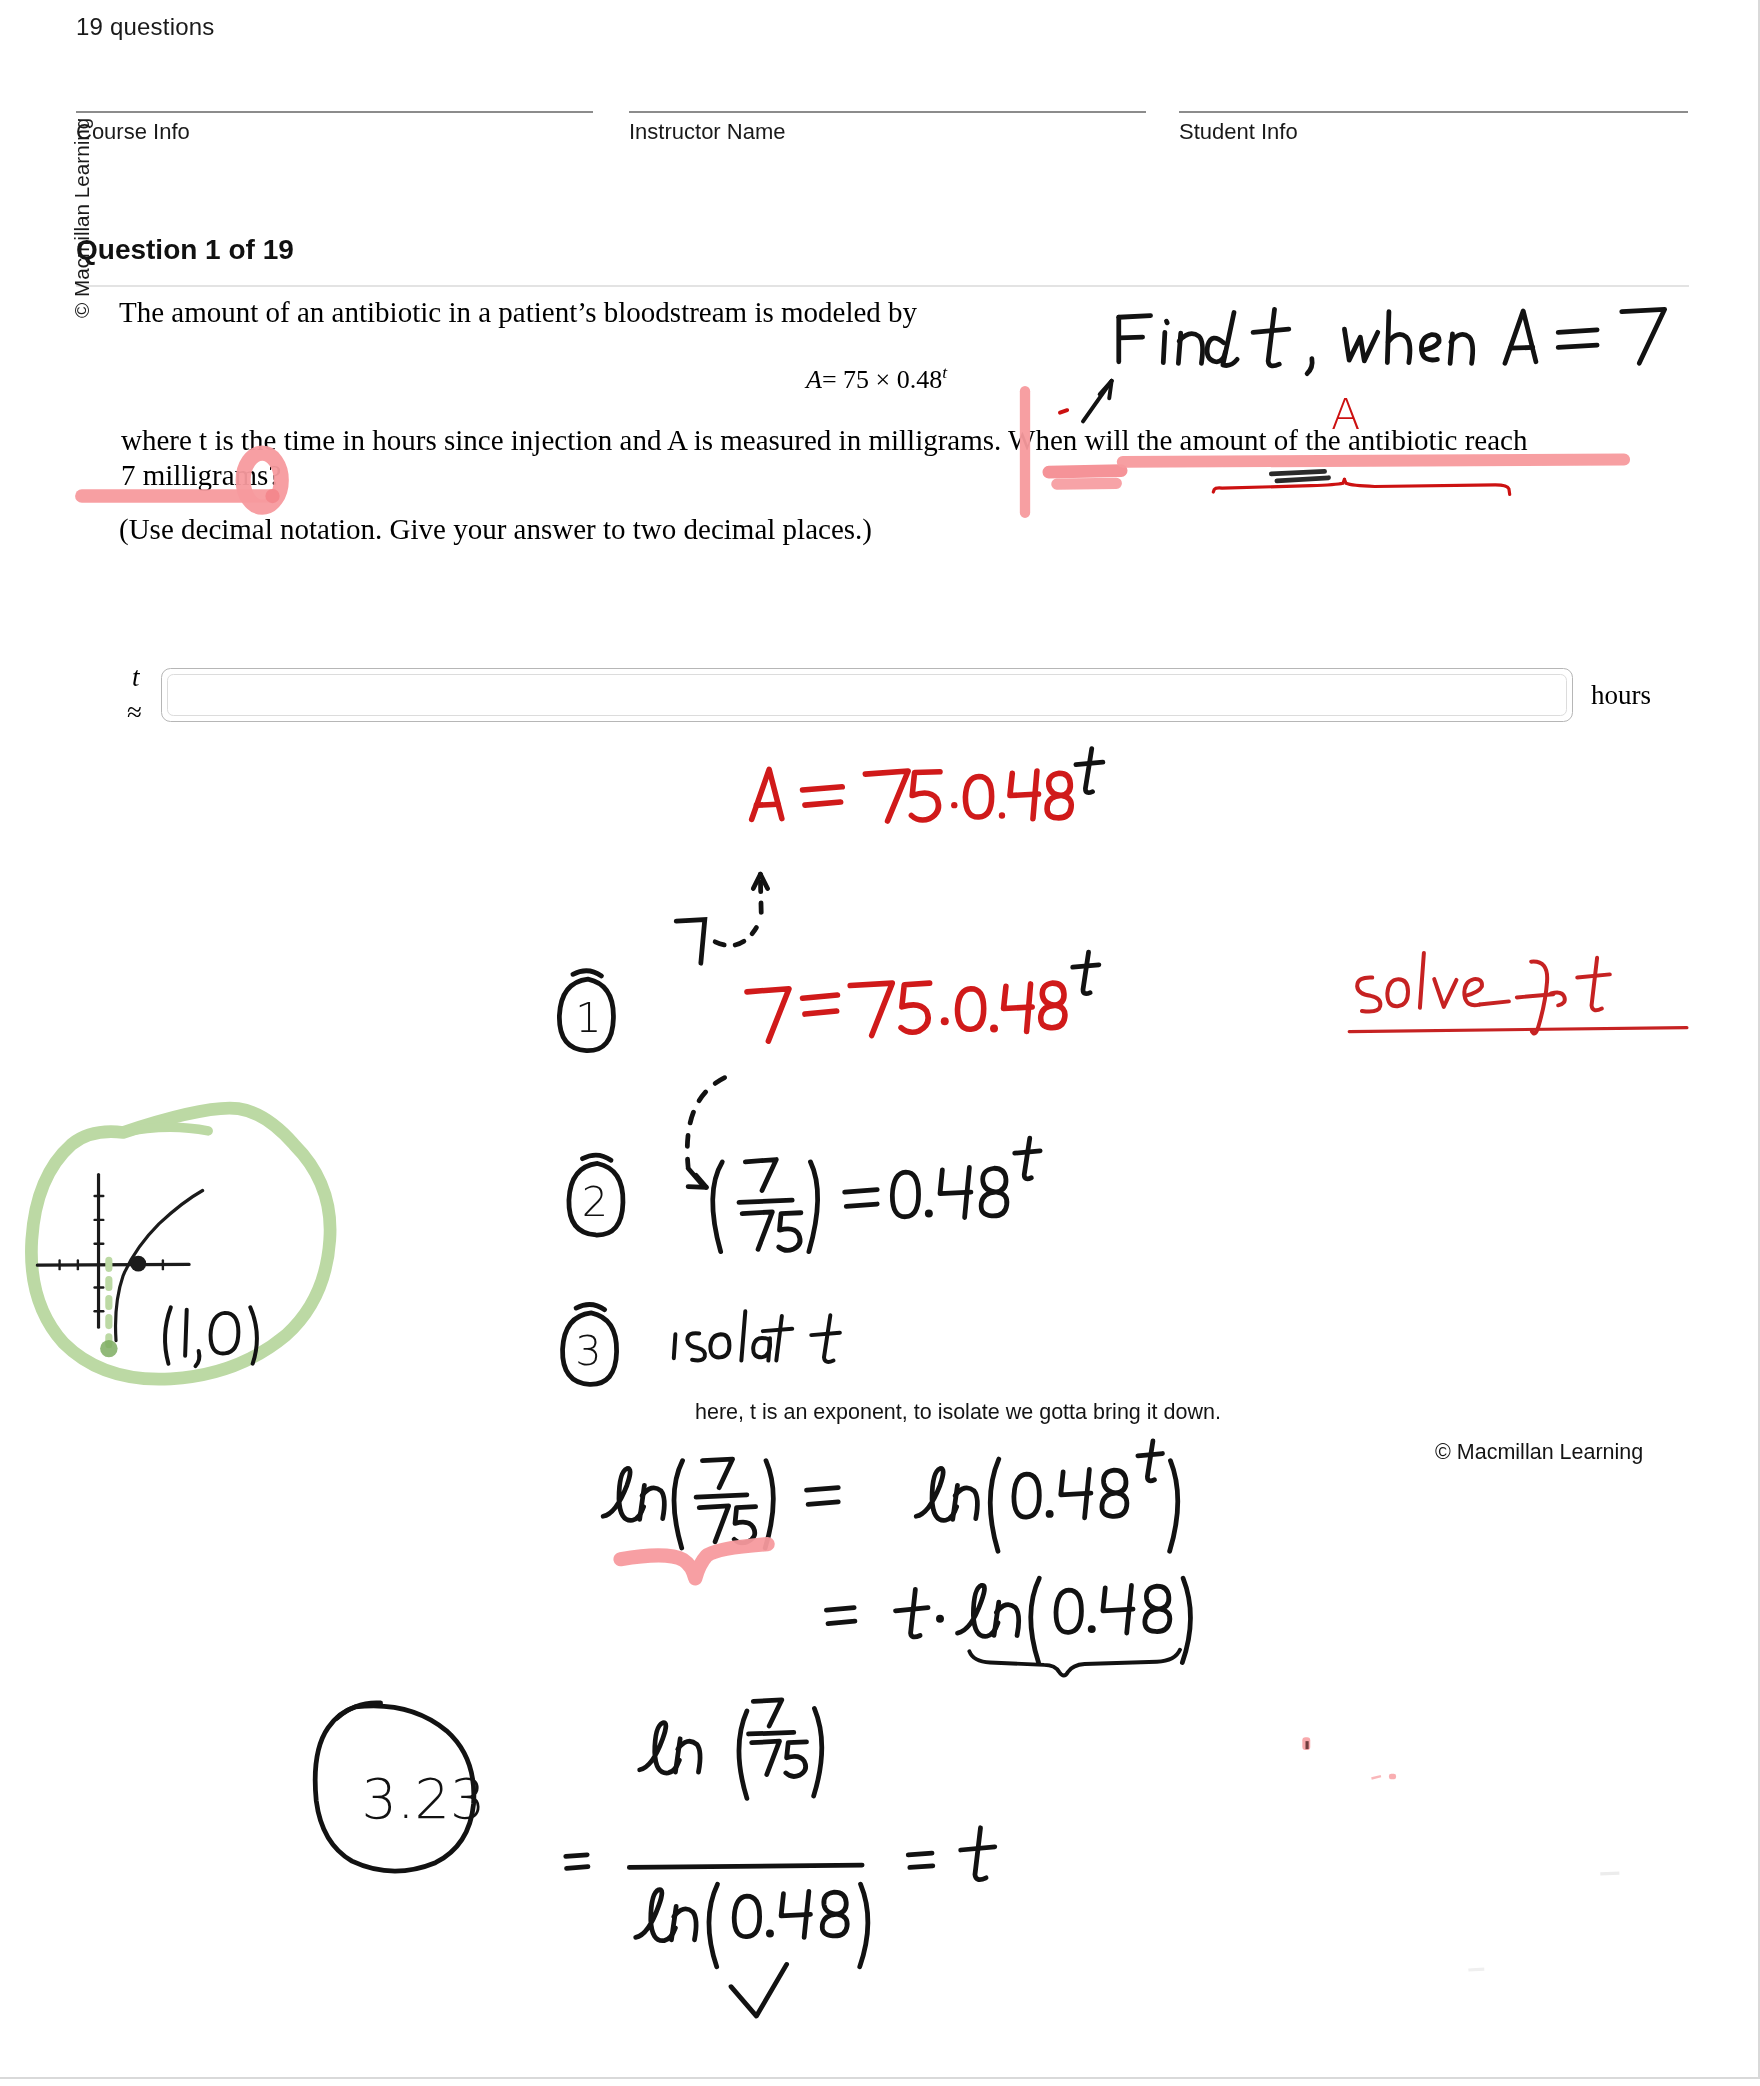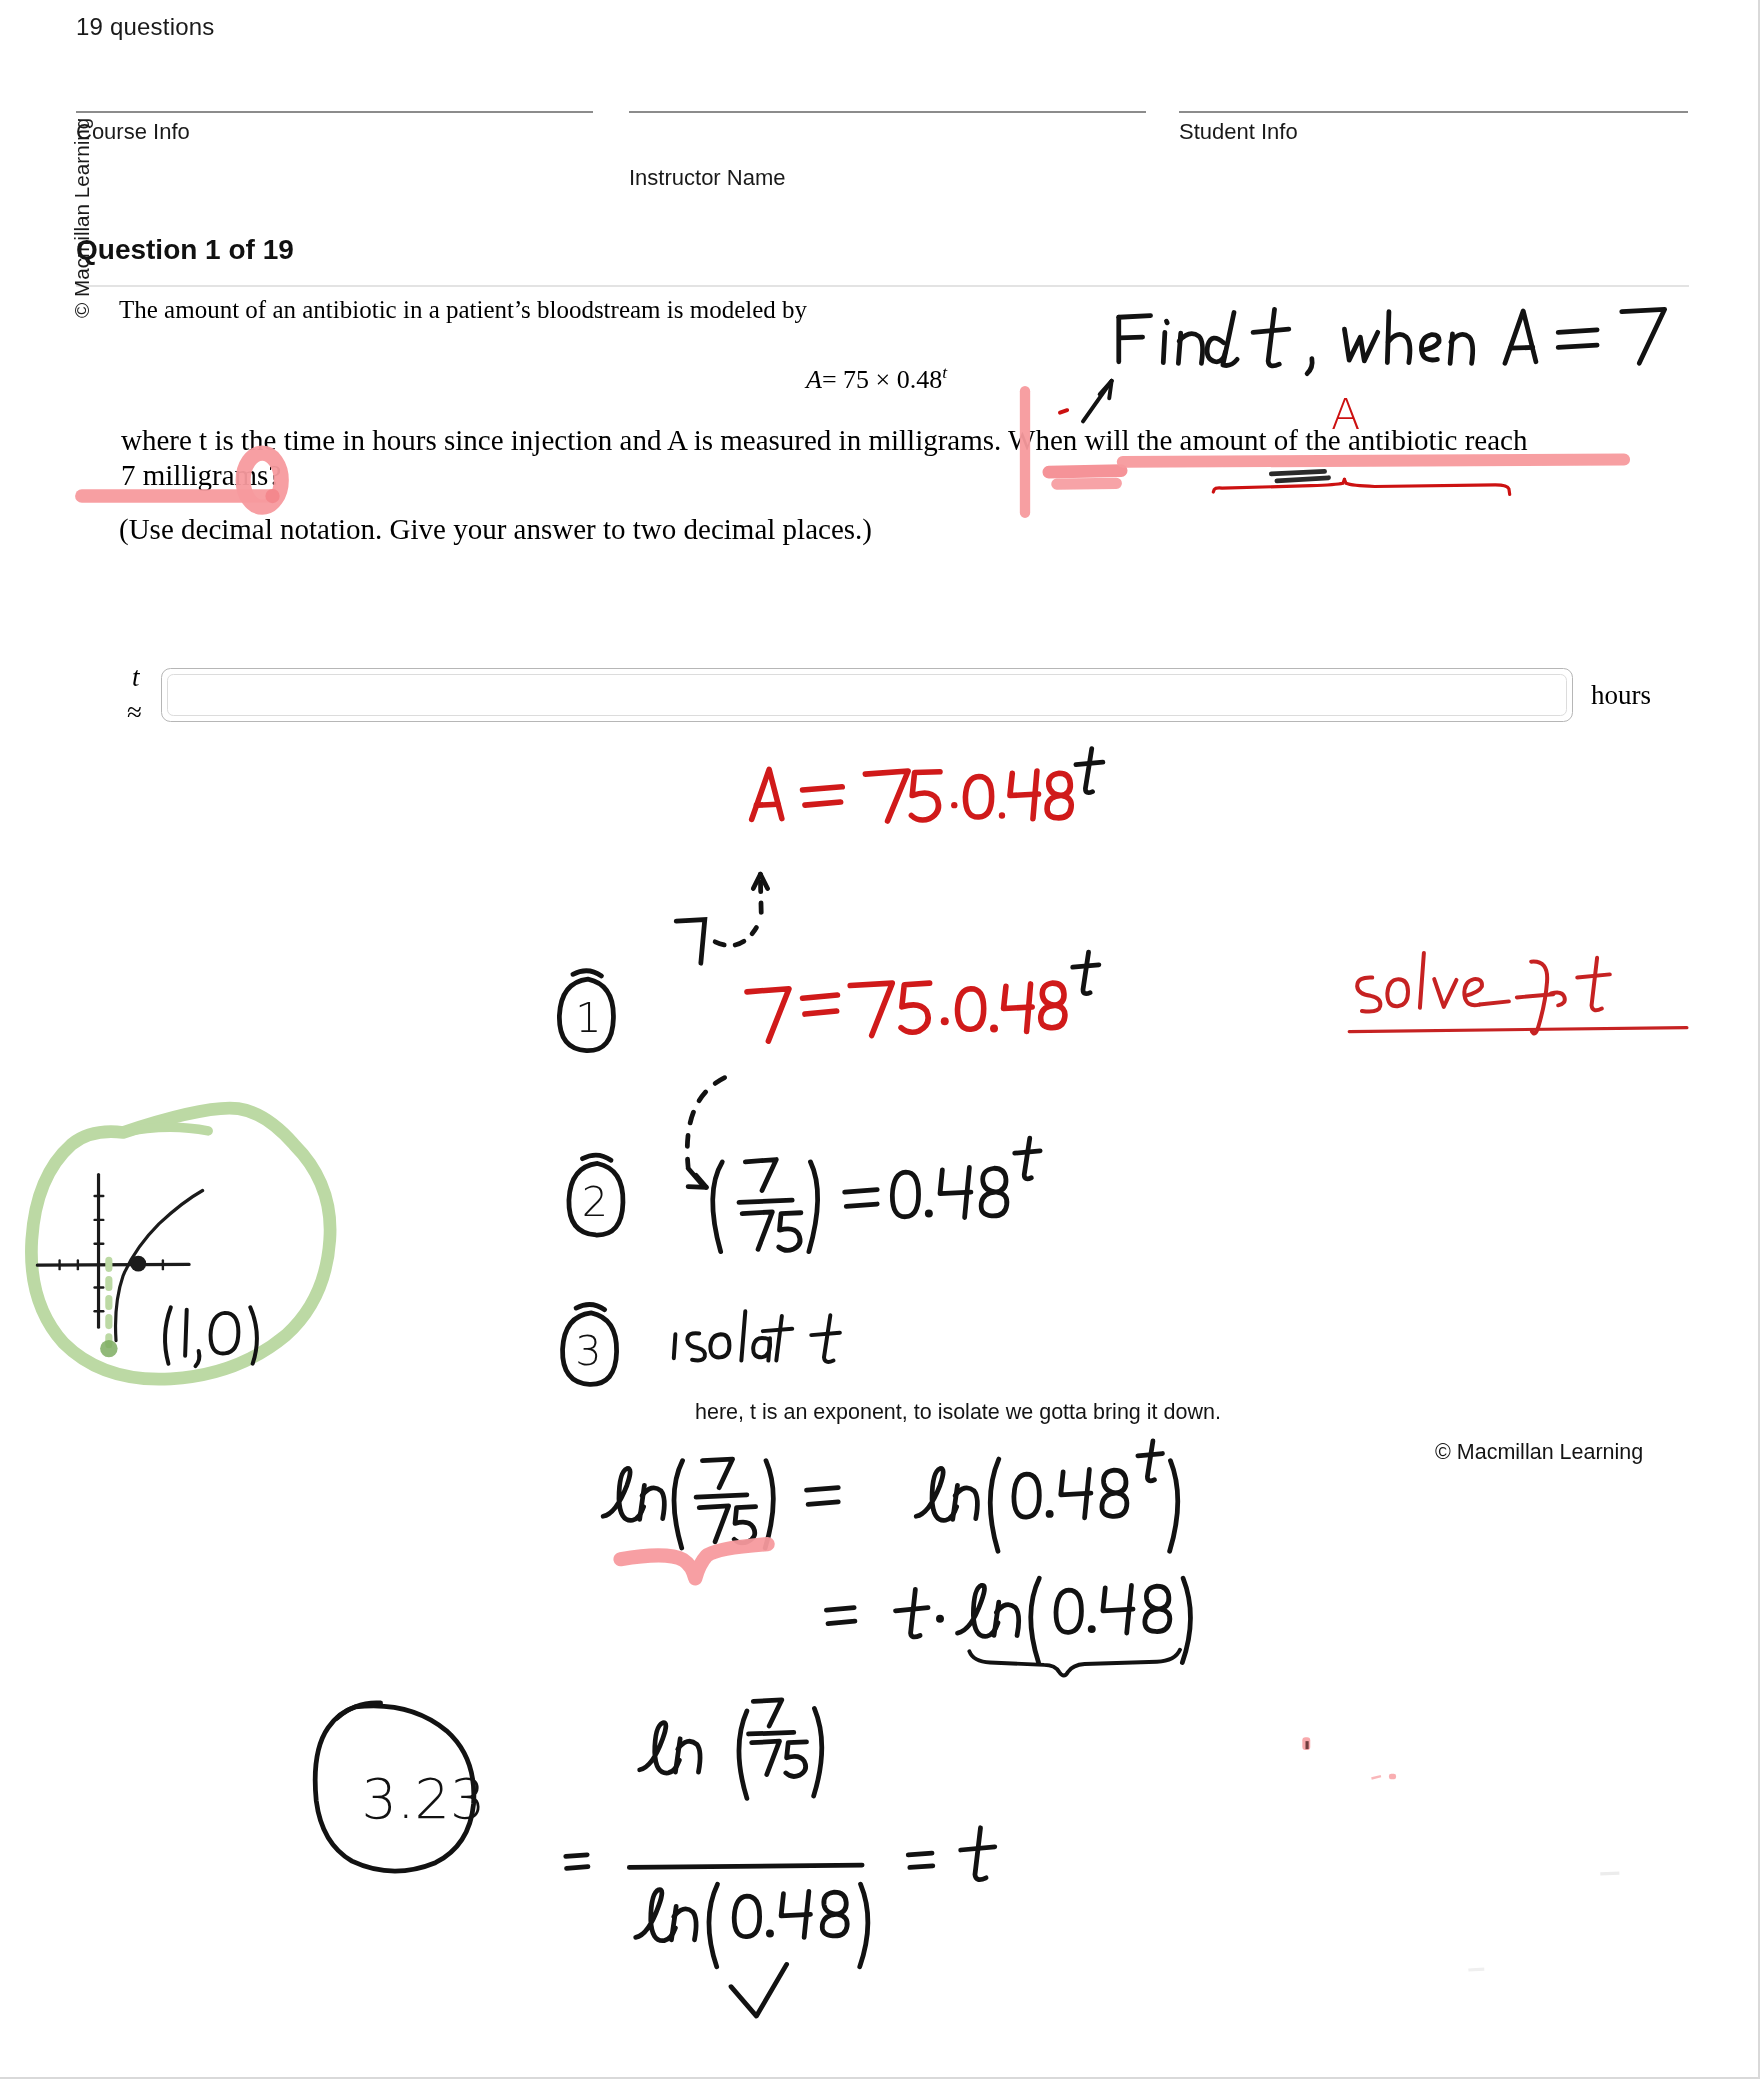--- a/index.html
+++ b/index.html
@@ -37,21 +37,21 @@
   .hdr-label {
     position: absolute;
     top: 119px;
     font-size: 22px;
     color: #1a1a1a;
   }
   #rule-course  { left: 76px;   width: 517px; }
   #rule-instr   { left: 629px;  width: 517px; }
   #rule-student { left: 1179px; width: 509px; }
   #lbl-course   { left: 76px; }
-  #lbl-instr    { left: 629px; margin-top: 46px; }
+  #lbl-instr    { left: 629px; }
   #lbl-student  { left: 1179px; }
 
   .qtitle {
     position: absolute;
     left: 76px;
     top: 234px;
     font-size: 28px;
     font-weight: bold;
     color: #111111;
   }
@@ -79,21 +79,21 @@
 
   
   .serif {
     font-family: "Liberation Serif", serif;
     color: #000000;
   }
   #q-line1 {
     position: absolute;
     left: 119px;
     top: 296px;
-    font-size: 25px;
+    font-size: 29px;
   }
   #q-formula {
     position: absolute;
     left: 806px;
     top: 362px;
     font-size: 26px;
   }
   #q-formula .it { font-style: italic; }
   #q-formula sup { font-size: 17.5px; font-style: italic; }
   #q-line2 {

